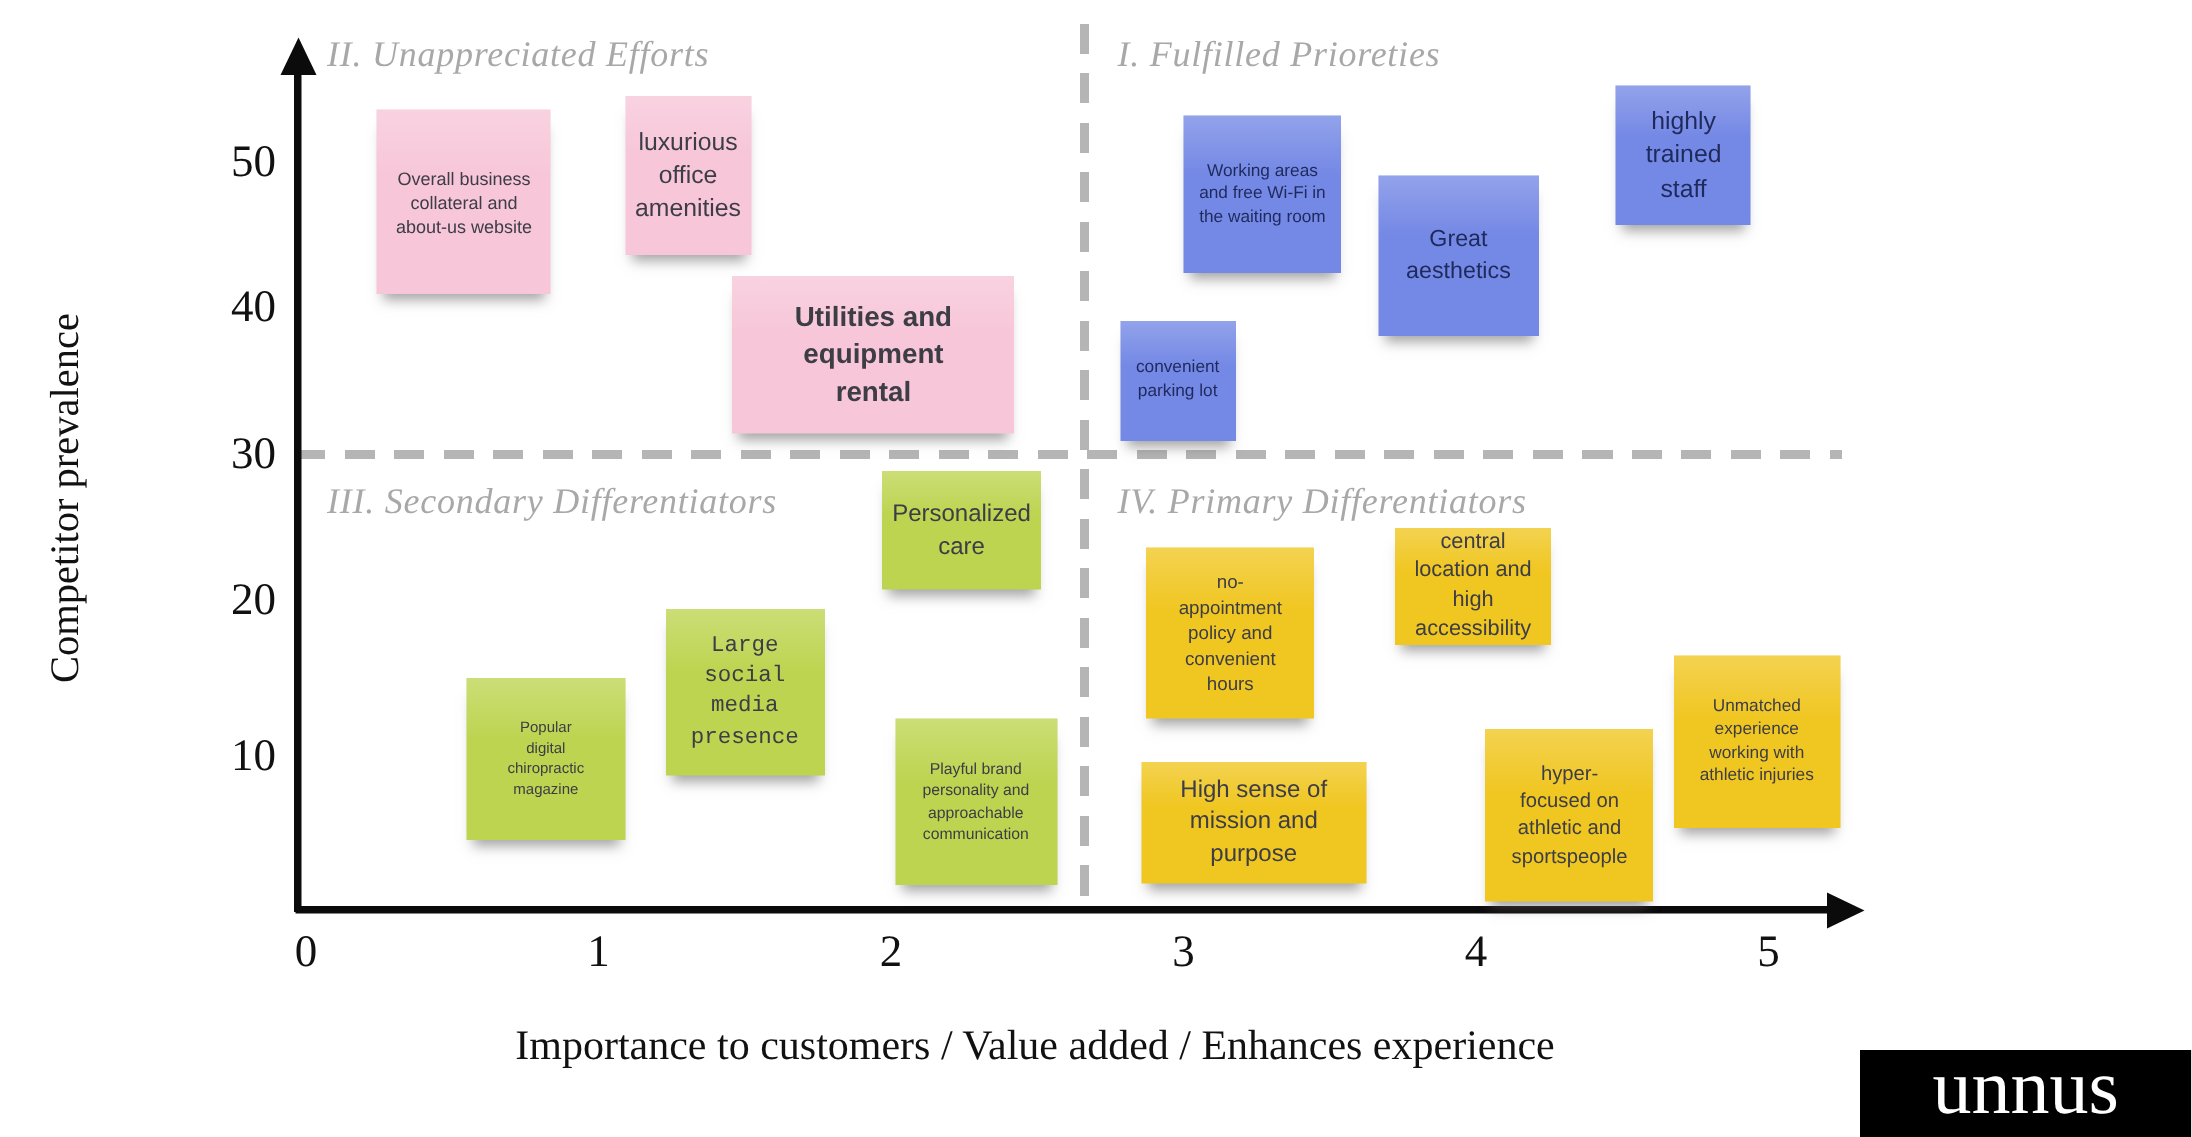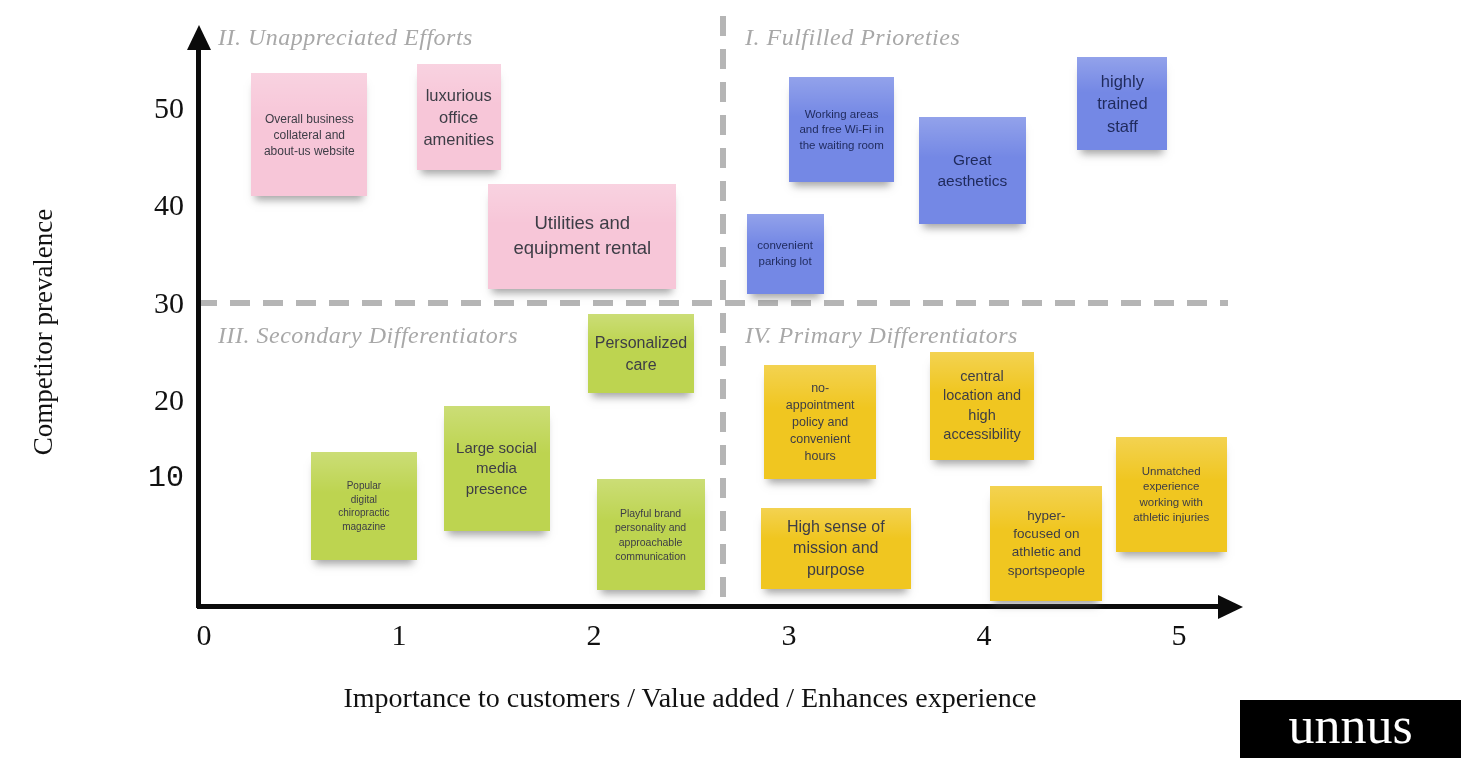--- a/index.html
+++ b/index.html
@@ -55,52 +55,52 @@
 
   <div class="dash-h" id="dash-h" style="top: 299.5px;"></div>
   <div class="dash-v" id="dash-v" style="left: 719.7px;"></div>
 
   <div class="axis-y"></div>
   <div class="axis-x"></div>
   <div class="arrow-up"></div>
   <div class="arrow-right"></div>
 
   <div id="yticks">
-      <div class="ytick" style="left: 184px; top: 478px; font-family: Liberation Mono, monospace;">10</div>
+      <div class="ytick" style="left: 184px; top: 504px;">10</div>
       <div class="ytick" style="left: 184px; top: 400px;">20</div>
       <div class="ytick" style="left: 184px; top: 302.5px;">30</div>
       <div class="ytick" style="left: 184px; top: 205px;">40</div>
       <div class="ytick" style="left: 184px; top: 107.5px;">50</div>
     </div>
   <div id="xticks">
       <div class="xtick" style="left: 204px; top: 618px;">0</div>
       <div class="xtick" style="left: 399px; top: 618px;">1</div>
       <div class="xtick" style="left: 594px; top: 618px;">2</div>
       <div class="xtick" style="left: 789px; top: 618px;">3</div>
       <div class="xtick" style="left: 984px; top: 618px;">4</div>
       <div class="xtick" style="left: 1179px; top: 618px;">5</div>
     </div>
 
   <div class="ylabel">Competitor prevalence</div>
   <div class="xlabel">Importance to customers / Value added / Enhances experience</div>
 
   <div id="notes">
       <div class="note" style="left: 251.3px; top: 73.3px; width: 116px; height: 123px; font-size: 12px; padding: 0px 10px; background-color: var(--c-pink); color: var(--c-note_text);">Overall business collateral and about-us website</div>
       <div class="note" style="left: 416.7px; top: 64.25px; width: 84px; height: 106px; font-size: 16.5px; padding: 0px 10px; background-color: var(--c-pink); color: var(--c-note_text);">luxurious office amenities</div>
-      <div class="note" style="left: 488.3px; top: 183.7px; width: 188px; height: 105px; font-size: 18.5px; padding: 0px 24px; background-color: var(--c-pink); color: var(--c-note_text);">Utilities and equipment rental</div>
+      <div class="note" style="left: 488.3px; top: 183.7px; width: 188px; height: 105px; font-size: 18.5px; padding: 0px 24px; background-color: var(--c-pink); color: var(--c-note_text); font-weight: bold;">Utilities and equipment rental</div>
       <div class="note" style="left: 789.15px; top: 77.425px; width: 105px; height: 105px; font-size: 11.5px; padding: 0px 10px; background-color: var(--c-blue); color: var(--c-blue_note_text);">Working areas and free Wi-Fi in the waiting room</div>
       <div class="note" style="left: 918.8px; top: 117.375px; width: 107px; height: 107px; font-size: 15.5px; padding: 0px 10px; background-color: var(--c-blue); color: var(--c-blue_note_text);">Great aesthetics</div>
       <div class="note" style="left: 1040.4px; top: 57.1px; width: 90px; height: 93px; font-size: 16.5px; padding: 0px 10px; background-color: var(--c-blue); color: var(--c-blue_note_text); margin-left: 37px;">highly trained staff</div>
       <div class="note" style="left: 746.6px; top: 213.75px; width: 77px; height: 80px; font-size: 11.5px; padding: 0px 6px; background-color: var(--c-blue); color: var(--c-blue_note_text);">convenient parking lot</div>
       <div class="note" style="left: 588px; top: 314.325px; width: 106px; height: 79px; font-size: 16px; padding: 0px 10px; background-color: var(--c-green); color: var(--c-note_text);">Personalized care</div>
-      <div class="note" style="left: 443.5px; top: 405.925px; width: 106px; height: 125px; font-size: 15px; padding: 0px 10px; background-color: var(--c-green); color: var(--c-note_text);">Large social media presence</div>
+      <div class="note" style="left: 443.5px; top: 405.925px; width: 106px; height: 111px; font-size: 15px; padding: 0px 10px; background-color: var(--c-green); color: var(--c-note_text); font-family: Liberation Mono, monospace;">Large social media presence</div>
       <div class="note" style="left: 310.9px; top: 452.275px; width: 106px; height: 108px; font-size: 10px; padding: 0px 24px; background-color: var(--c-green); color: var(--c-note_text);">Popular digital chiropractic magazine</div>
       <div class="note" style="left: 596.55px; top: 479.05px; width: 108px; height: 111px; font-size: 10.5px; padding: 0px 10px; background-color: var(--c-green); color: var(--c-note_text);">Playful brand personality and approachable communication</div>
       <div class="note" style="left: 764.2px; top: 365.425px; width: 112px; height: 114px; font-size: 12.5px; padding: 0px 14px; background-color: var(--c-yellow); color: var(--c-note_text);">no-appointment policy and convenient hours</div>
-      <div class="note" style="left: 930.05px; top: 351.825px; width: 104px; height: 108px; font-size: 14.5px; padding: 0px 8px; background-color: var(--c-yellow); color: var(--c-note_text);">central location and high accessibility</div>
+      <div class="note" style="left: 930.05px; top: 351.825px; width: 104px; height: 78px; font-size: 14.5px; padding: 0px 8px; background-color: var(--c-yellow); color: var(--c-note_text);">central location and high accessibility</div>
       <div class="note" style="left: 760.8px; top: 507.7px; width: 150px; height: 81px; font-size: 16px; padding: 0px 10px; background-color: var(--c-yellow); color: var(--c-note_text);">High sense of mission and purpose</div>
       <div class="note" style="left: 990.4px; top: 485.825px; width: 112px; height: 115px; font-size: 13.5px; padding: 0px 16px; background-color: var(--c-yellow); color: var(--c-note_text);">hyper-focused on athletic and sportspeople</div>
       <div class="note" style="left: 1115.7px; top: 437.075px; width: 111px; height: 115px; font-size: 11.5px; padding: 0px 10px; background-color: var(--c-yellow); color: var(--c-note_text);">Unmatched experience working with athletic injuries</div>
     </div>
 
   <div class="logo">
     <span>unnus</span>
   </div>
 </div>
 

